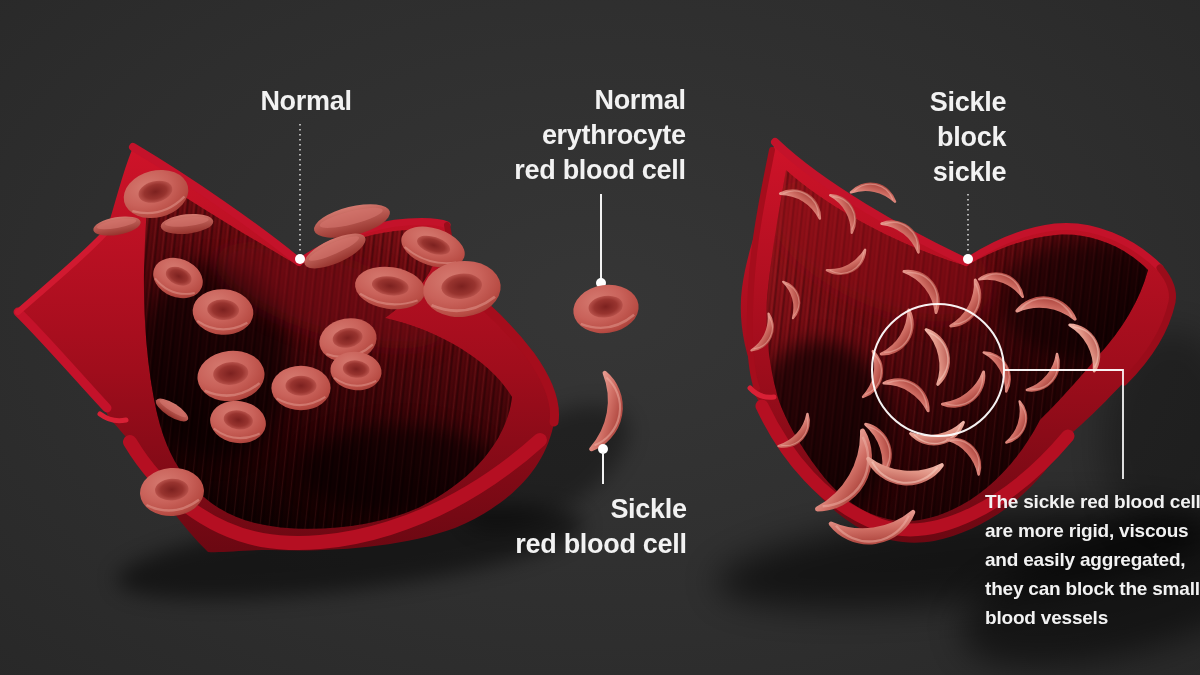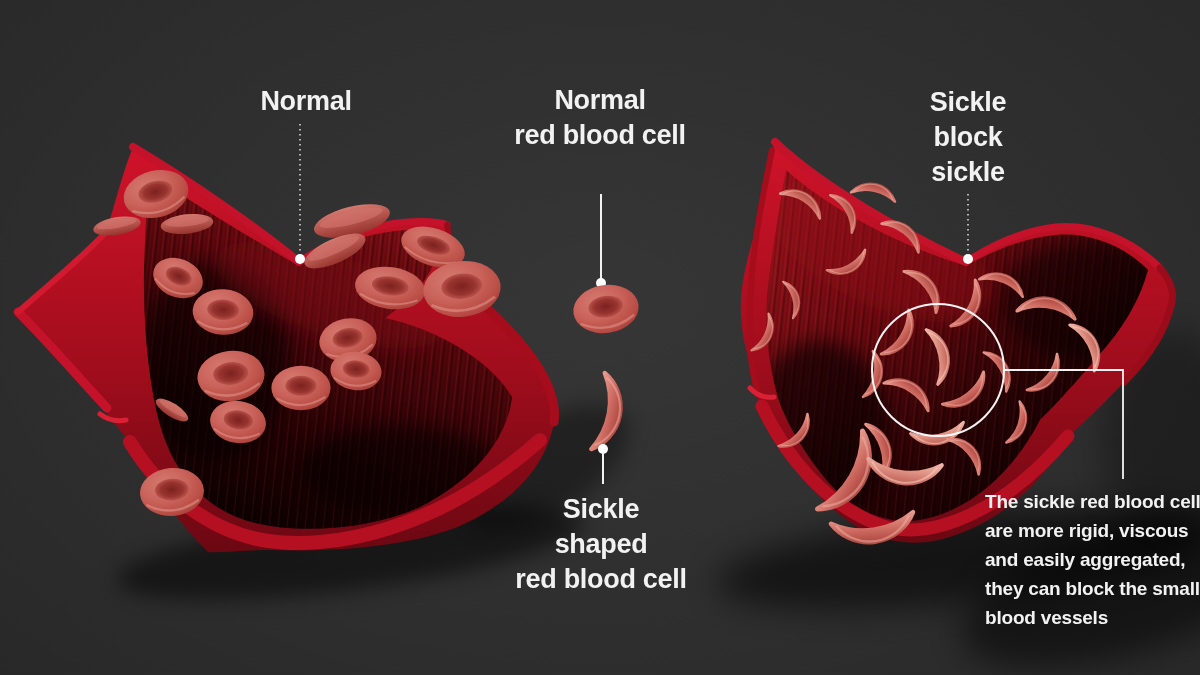--- a/index.html
+++ b/index.html
@@ -4,21 +4,21 @@
 <style>
   html,body{margin:0;padding:0;background:#1d1d1d;}
   .stage{
     position:relative;width:1200px;height:675px;overflow:hidden;
     background:radial-gradient(ellipse 950px 620px at 50% 45%, #363636 0%, #2e2e2e 55%, #262626 100%);
     font-family:"Liberation Sans", sans-serif;
   }
   .illus{position:absolute;left:0;top:0;}
   .label{
     position:absolute;color:#f2f2f2;font-weight:bold;font-size:27px;line-height:35px;
-    text-align:center;letter-spacing:-0.3px;transform:translateX(-50%);white-space:nowrap;
+    text-align:right;letter-spacing:-0.3px;transform:translateX(-50%);white-space:nowrap;
   }
   .label .reg{font-weight:bold;}
   .label span{display:block;}
   .single{line-height:28px;}
   .para{
     position:absolute;left:985px;top:487px;color:#f2f2f2;font-weight:bold;
     font-size:19px;line-height:29px;letter-spacing:-0.2px;white-space:nowrap;
   }
   .para span{display:block;}
 </style>
@@ -234,26 +234,26 @@
     <circle cx="300" cy="259" r="5" fill="#ffffff"></circle>
     <line x1="968" y1="194" x2="968" y2="251" stroke="#d8d8d8" stroke-width="1.6" stroke-dasharray="1.6,3.4"></line>
     <circle cx="968" cy="259" r="5" fill="#ffffff"></circle>
   </g>
 </svg>
 
 <div class="label single" style="left:306px;top:87px;">Normal</div>
 
 <div class="label" style="left:600px;top:83px;">
   <span>Normal</span>
+  <span>erythrocyte</span>
   <span class="reg">red blood cell</span>
 </div>
 
 <div class="label" style="left:601px;top:492px;">
   <span>Sickle</span>
-  <span>shaped</span>
   <span class="reg">red blood cell</span>
 </div>
 
 <div class="label" style="left:968px;top:85px;">
   <span>Sickle</span>
   <span>block</span>
   <span>sickle</span>
 </div>
 
 <div class="para">

